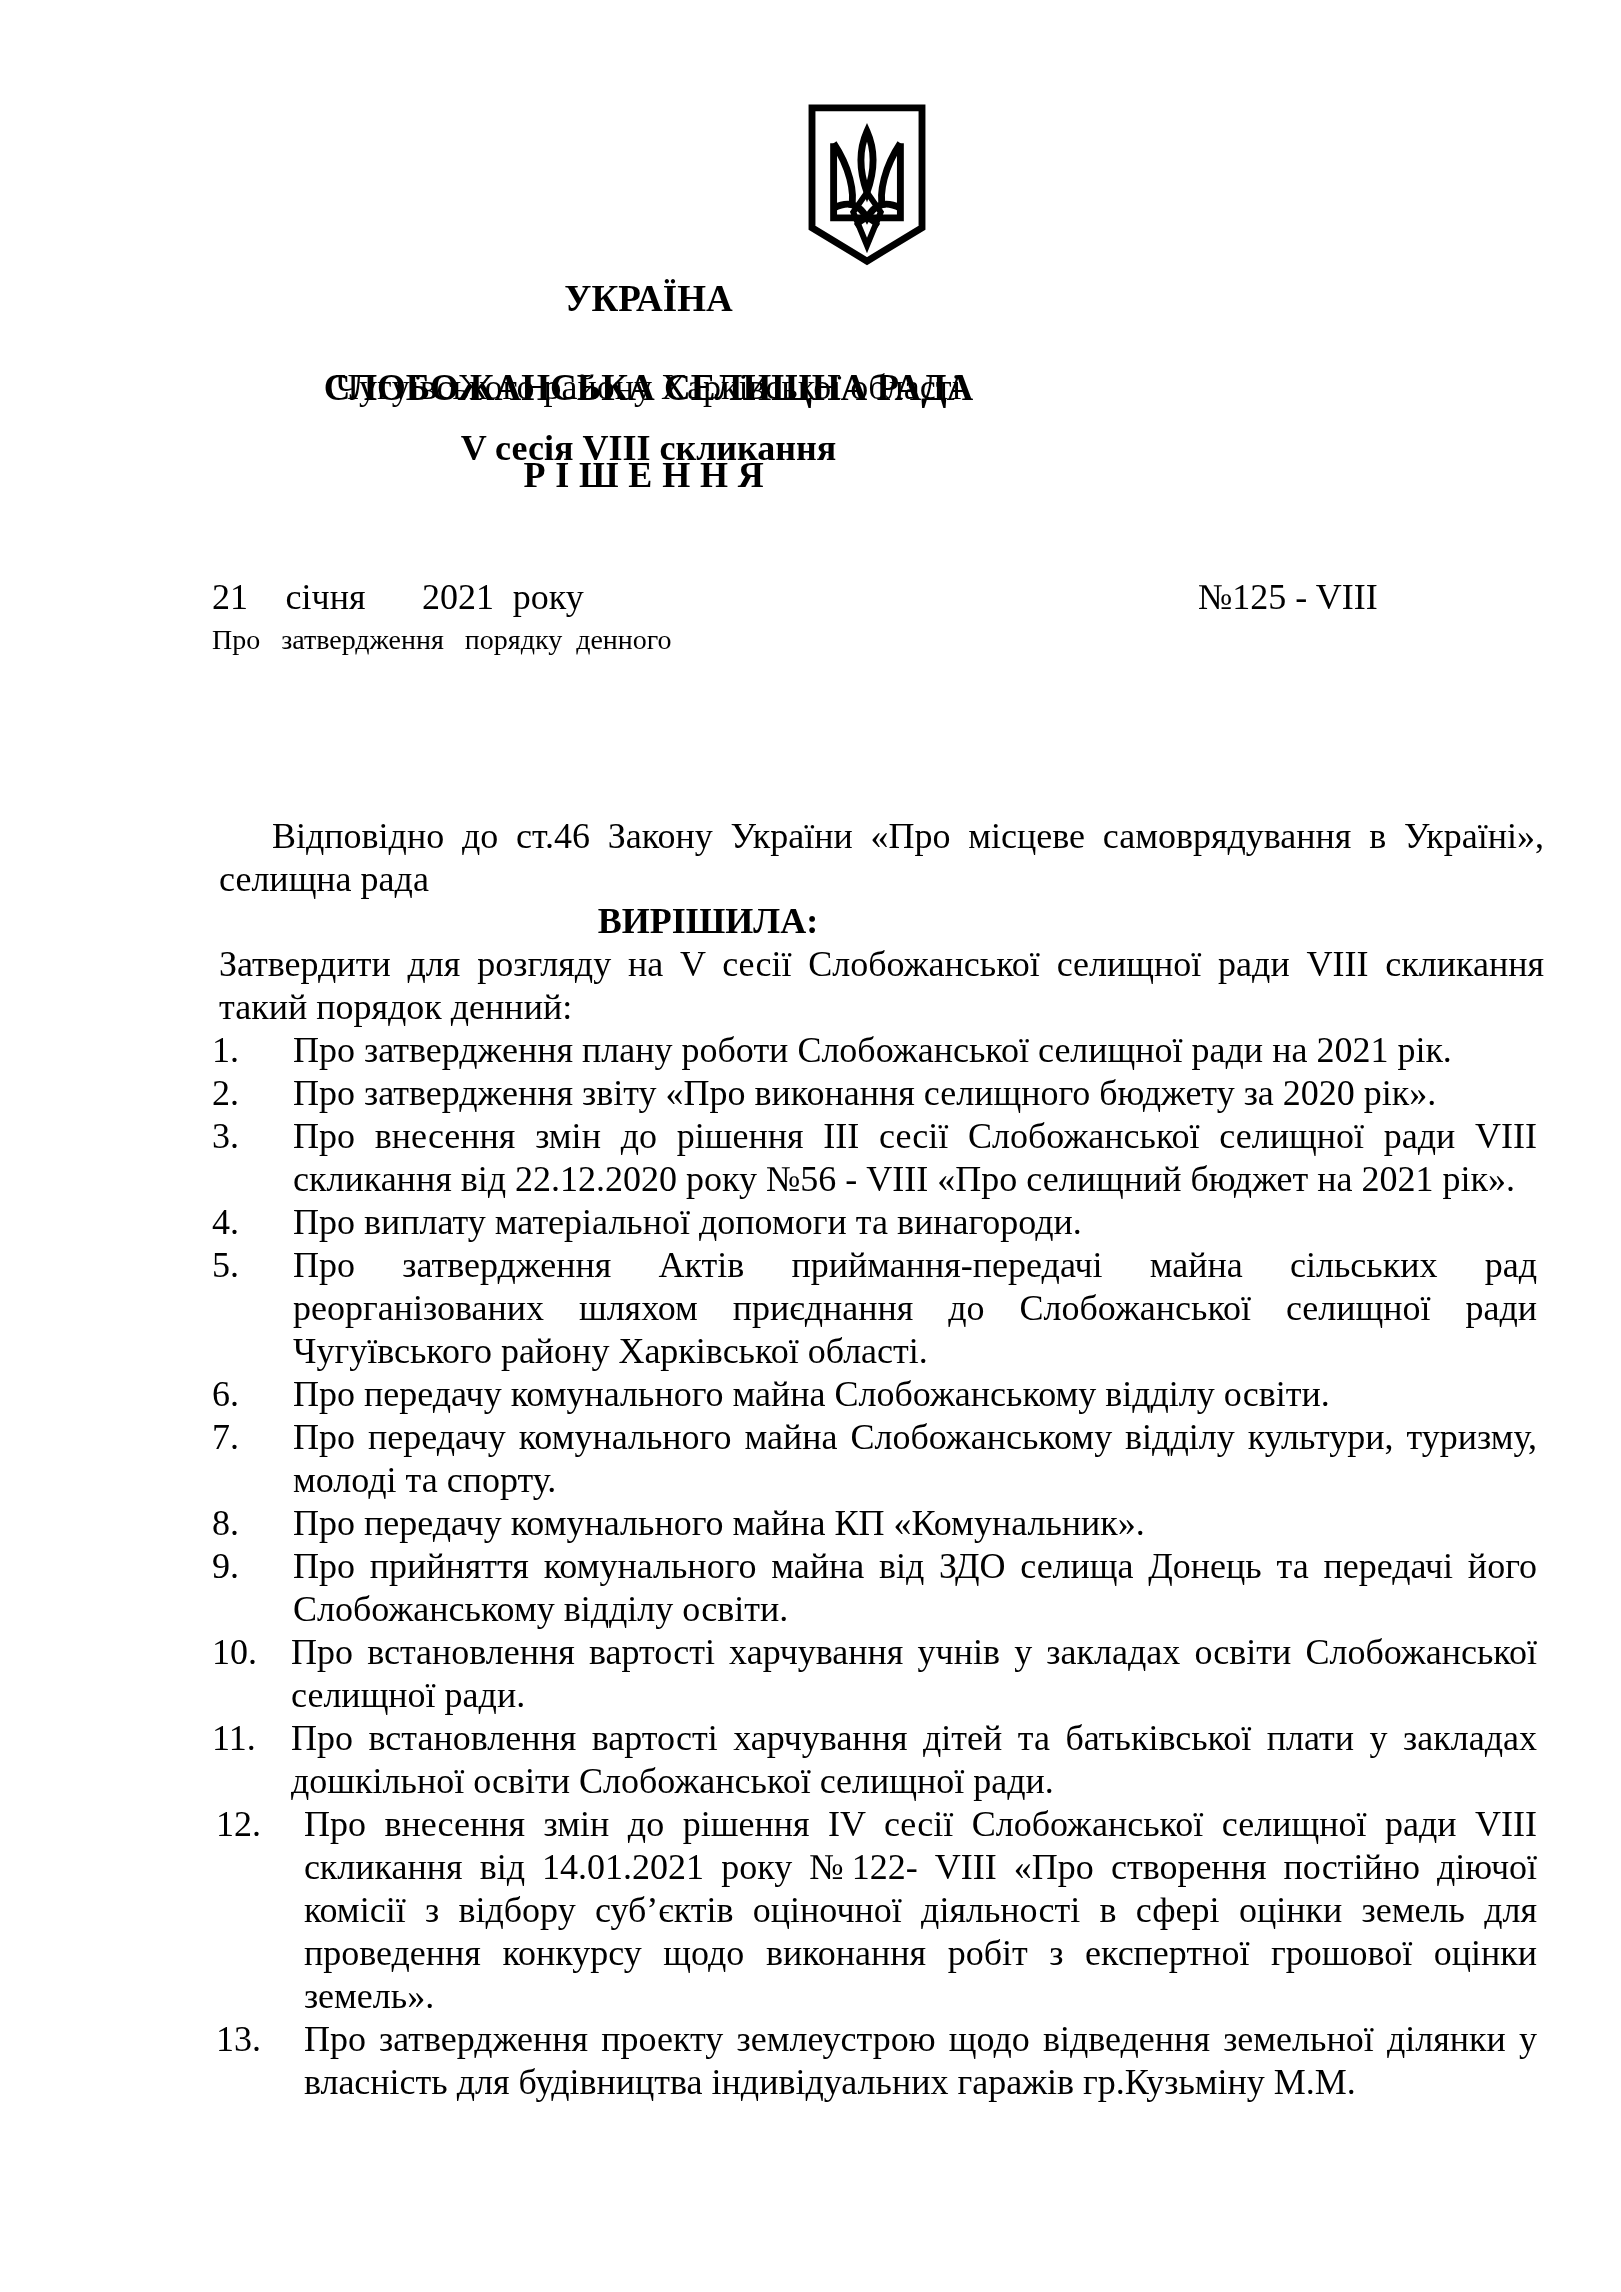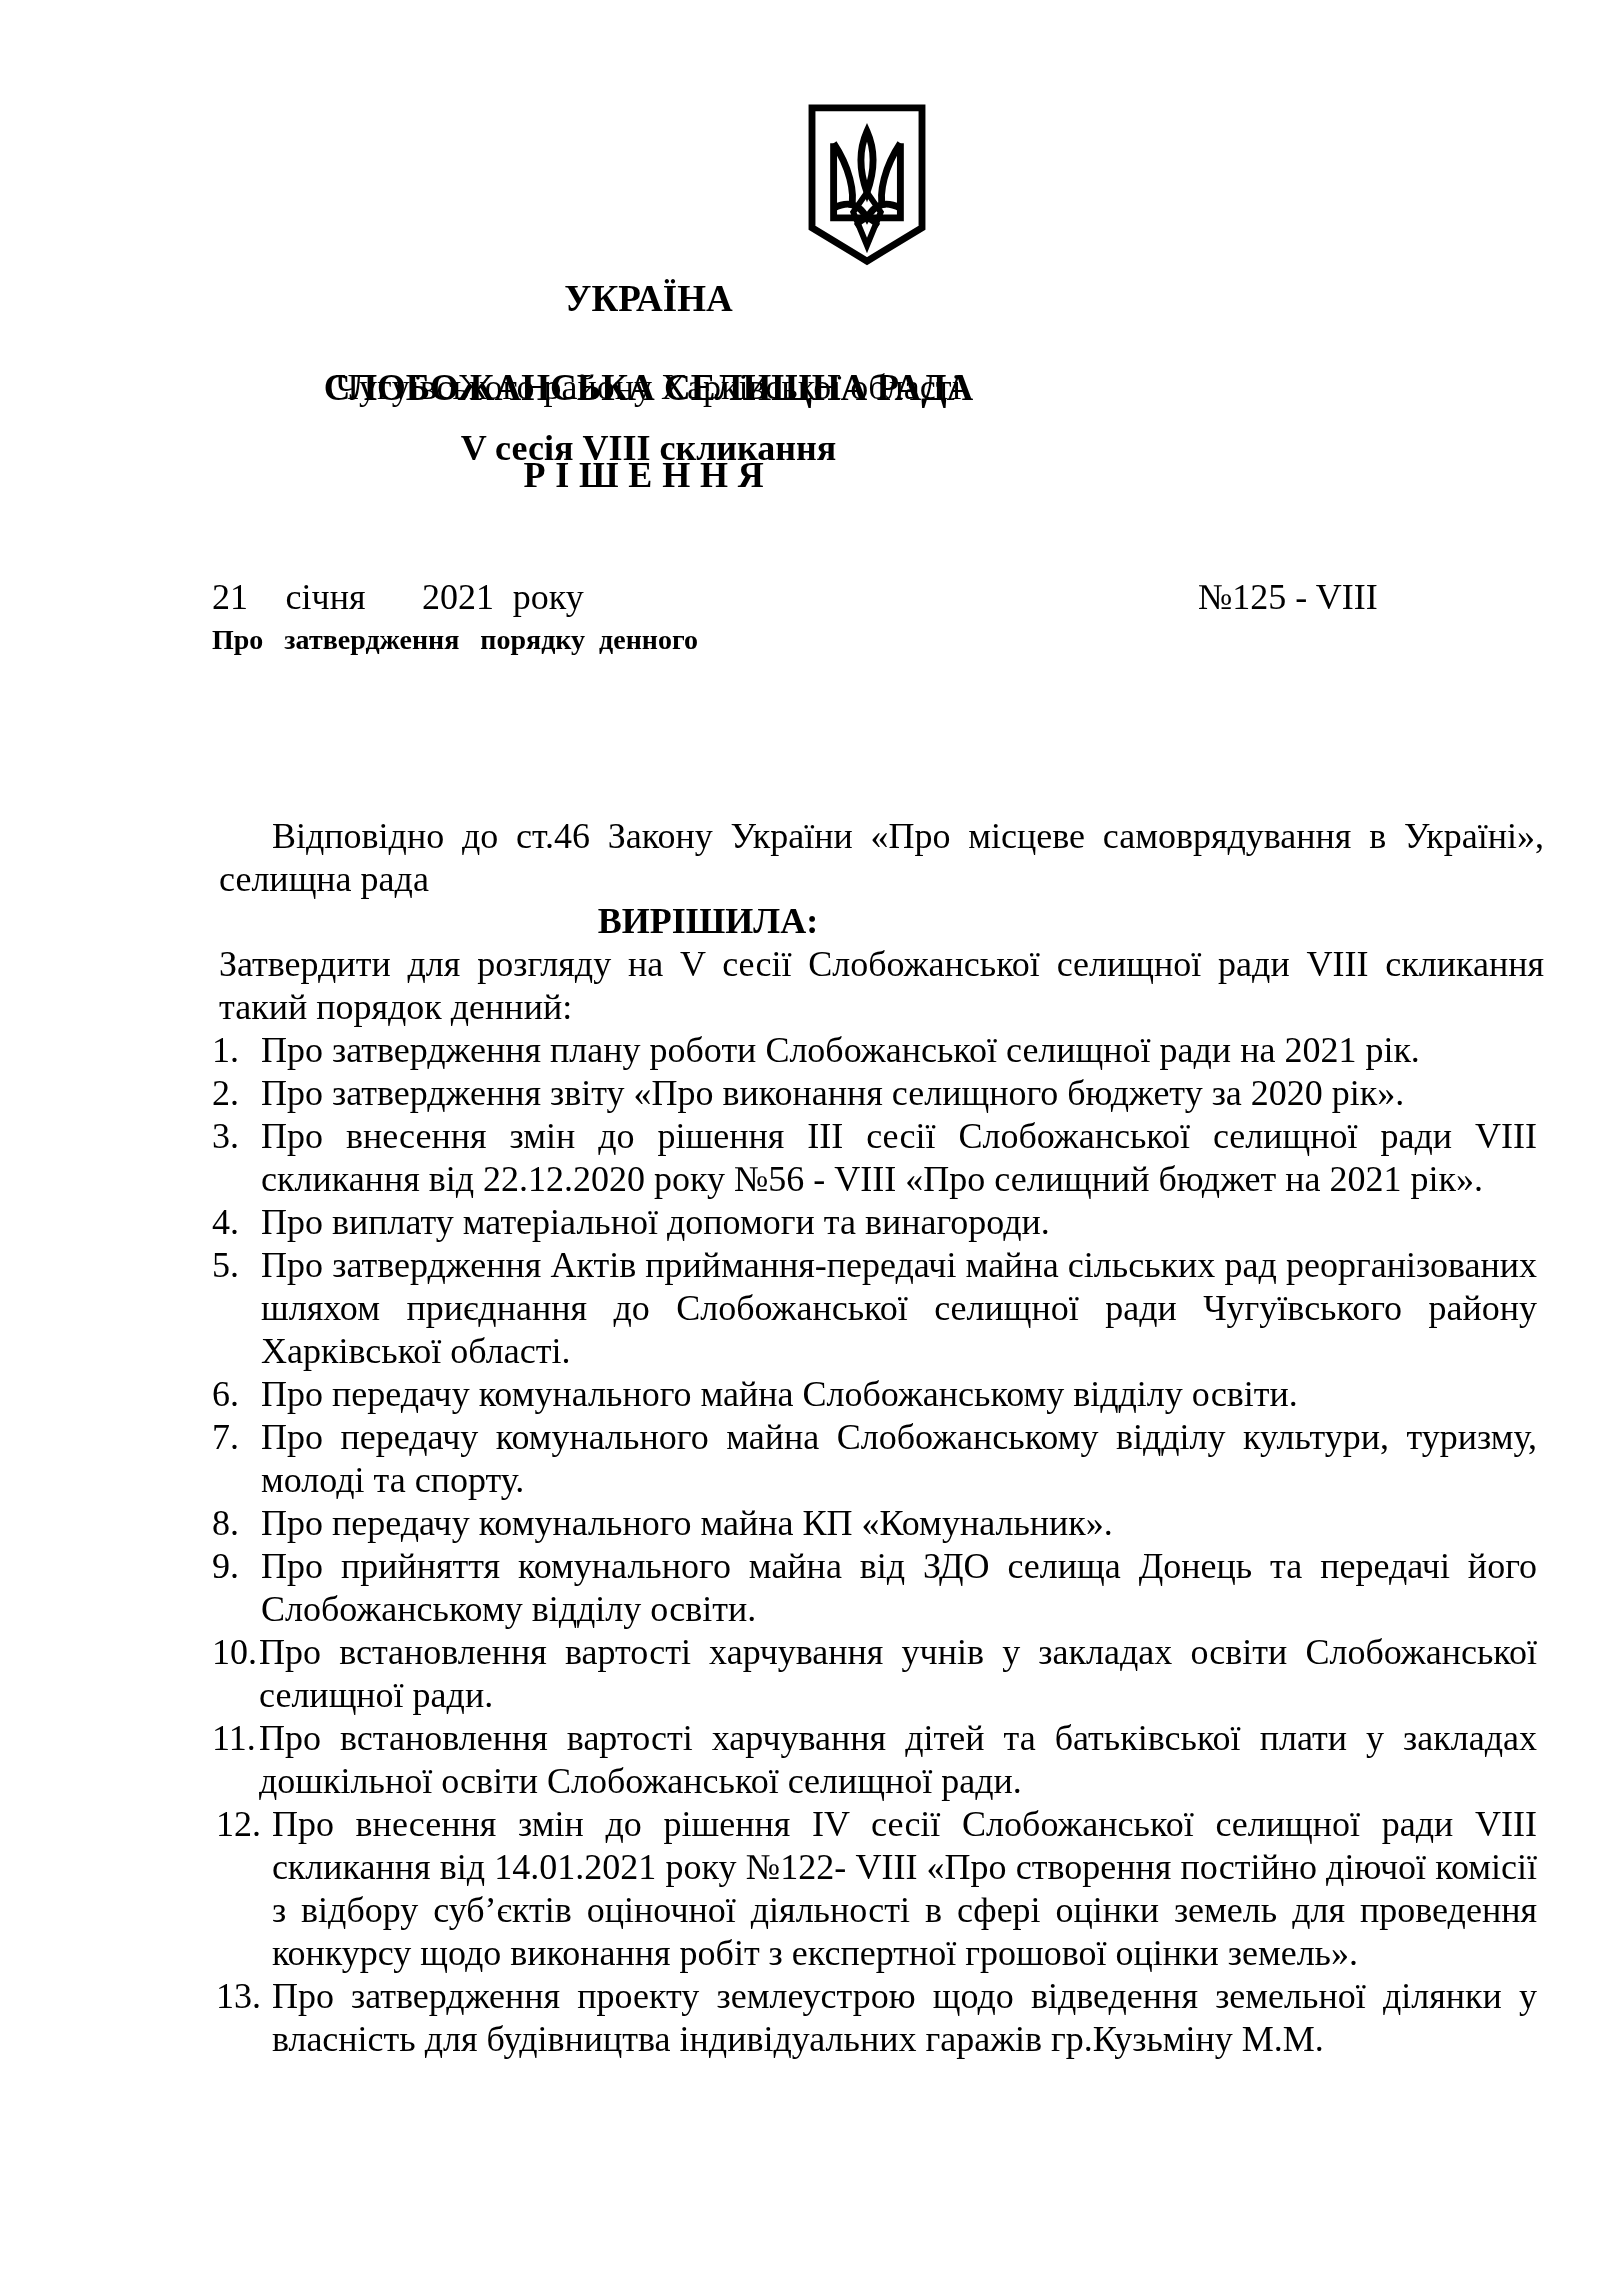--- a/index.html
+++ b/index.html
@@ -8,33 +8,33 @@
     .emblem { position: absolute; left: 806px; top: 102px; width: 122px; height: 165px; }
     .hdr { position: absolute; left: 0; width: 1297px; text-align: center; line-height: 1; }
     .hdr.h1 { top: 280px; font-size: 37px; font-weight: bold; }
     .hdr.h2 { top: 324px; font-size: 37px; font-weight: bold; margin-top: 45px; }
     .hdr.h3 { top: 369px; font-size: 36px; }
     .hdr.h4 { top: 430px; font-size: 36px; font-weight: bold; }
     .hdr.h5 { top: 457px; font-size: 36px; font-weight: bold; letter-spacing: 9.8px; }
     .date { position: absolute; left: 212px; top: 576px; font-size: 36px; word-spacing: 9.8px; }
     .num { position: absolute; left: 1198px; top: 576px; font-size: 36px; }
     .subj { position: absolute; left: 212px; top: 623px; font-size: 28px; line-height: 33px; }
-    .subj div { white-space: pre; font-weight: bold; }
+    .subj div { white-space: pre; }
     .body { position: absolute; left: 219px; width: 1325px; font-size: 36px; line-height: 43px; }
     .preamble { top: 815px; }
     .preamble .indent { text-indent: 53px; text-align: justify; text-align-last: justify; }
     .resolved { position: absolute; left: 0; top: 900px; width: 1416px; text-align: center; font-size: 36px; font-weight: bold; }
     .intro { top: 943px; }
     .intro .l1 { text-align: justify; text-align-last: justify; }
     .agenda { position: absolute; left: 212px; top: 1029px; width: 1325px; font-size: 36px; line-height: 43px; }
     .item { display: flex; }
     .item .n { flex: 0 0 49px; }
     .item.w2 .n { flex: 0 0 56px; padding-left: 3.9px; }
     .item.tight .n { flex: 0 0 47px; }
-    .item .t { flex: 1; text-align: justify; }
+    .item .t { flex: 1; text-align: justify; margin-left: 32px; }
   </style>
 </head>
 <body>
 
 <div class="emblem">
   <svg viewBox="0 0 124 168" width="122" height="165" xmlns="http://www.w3.org/2000/svg">
     <path d="M6 6 H118 V128 L62 162 L6 128 Z" fill="none" stroke="#000" stroke-width="7"></path>
     <path d="M62 30 C54 48 54 70 62 92 C70 70 70 48 62 30 Z" fill="none" stroke="#000" stroke-width="7"></path>
     <path d="M28 42 V118 H96 V42" fill="none" stroke="#000" stroke-width="7"></path>
     <path d="M28 42 C44 66 50 92 46 108" fill="none" stroke="#000" stroke-width="7"></path>

